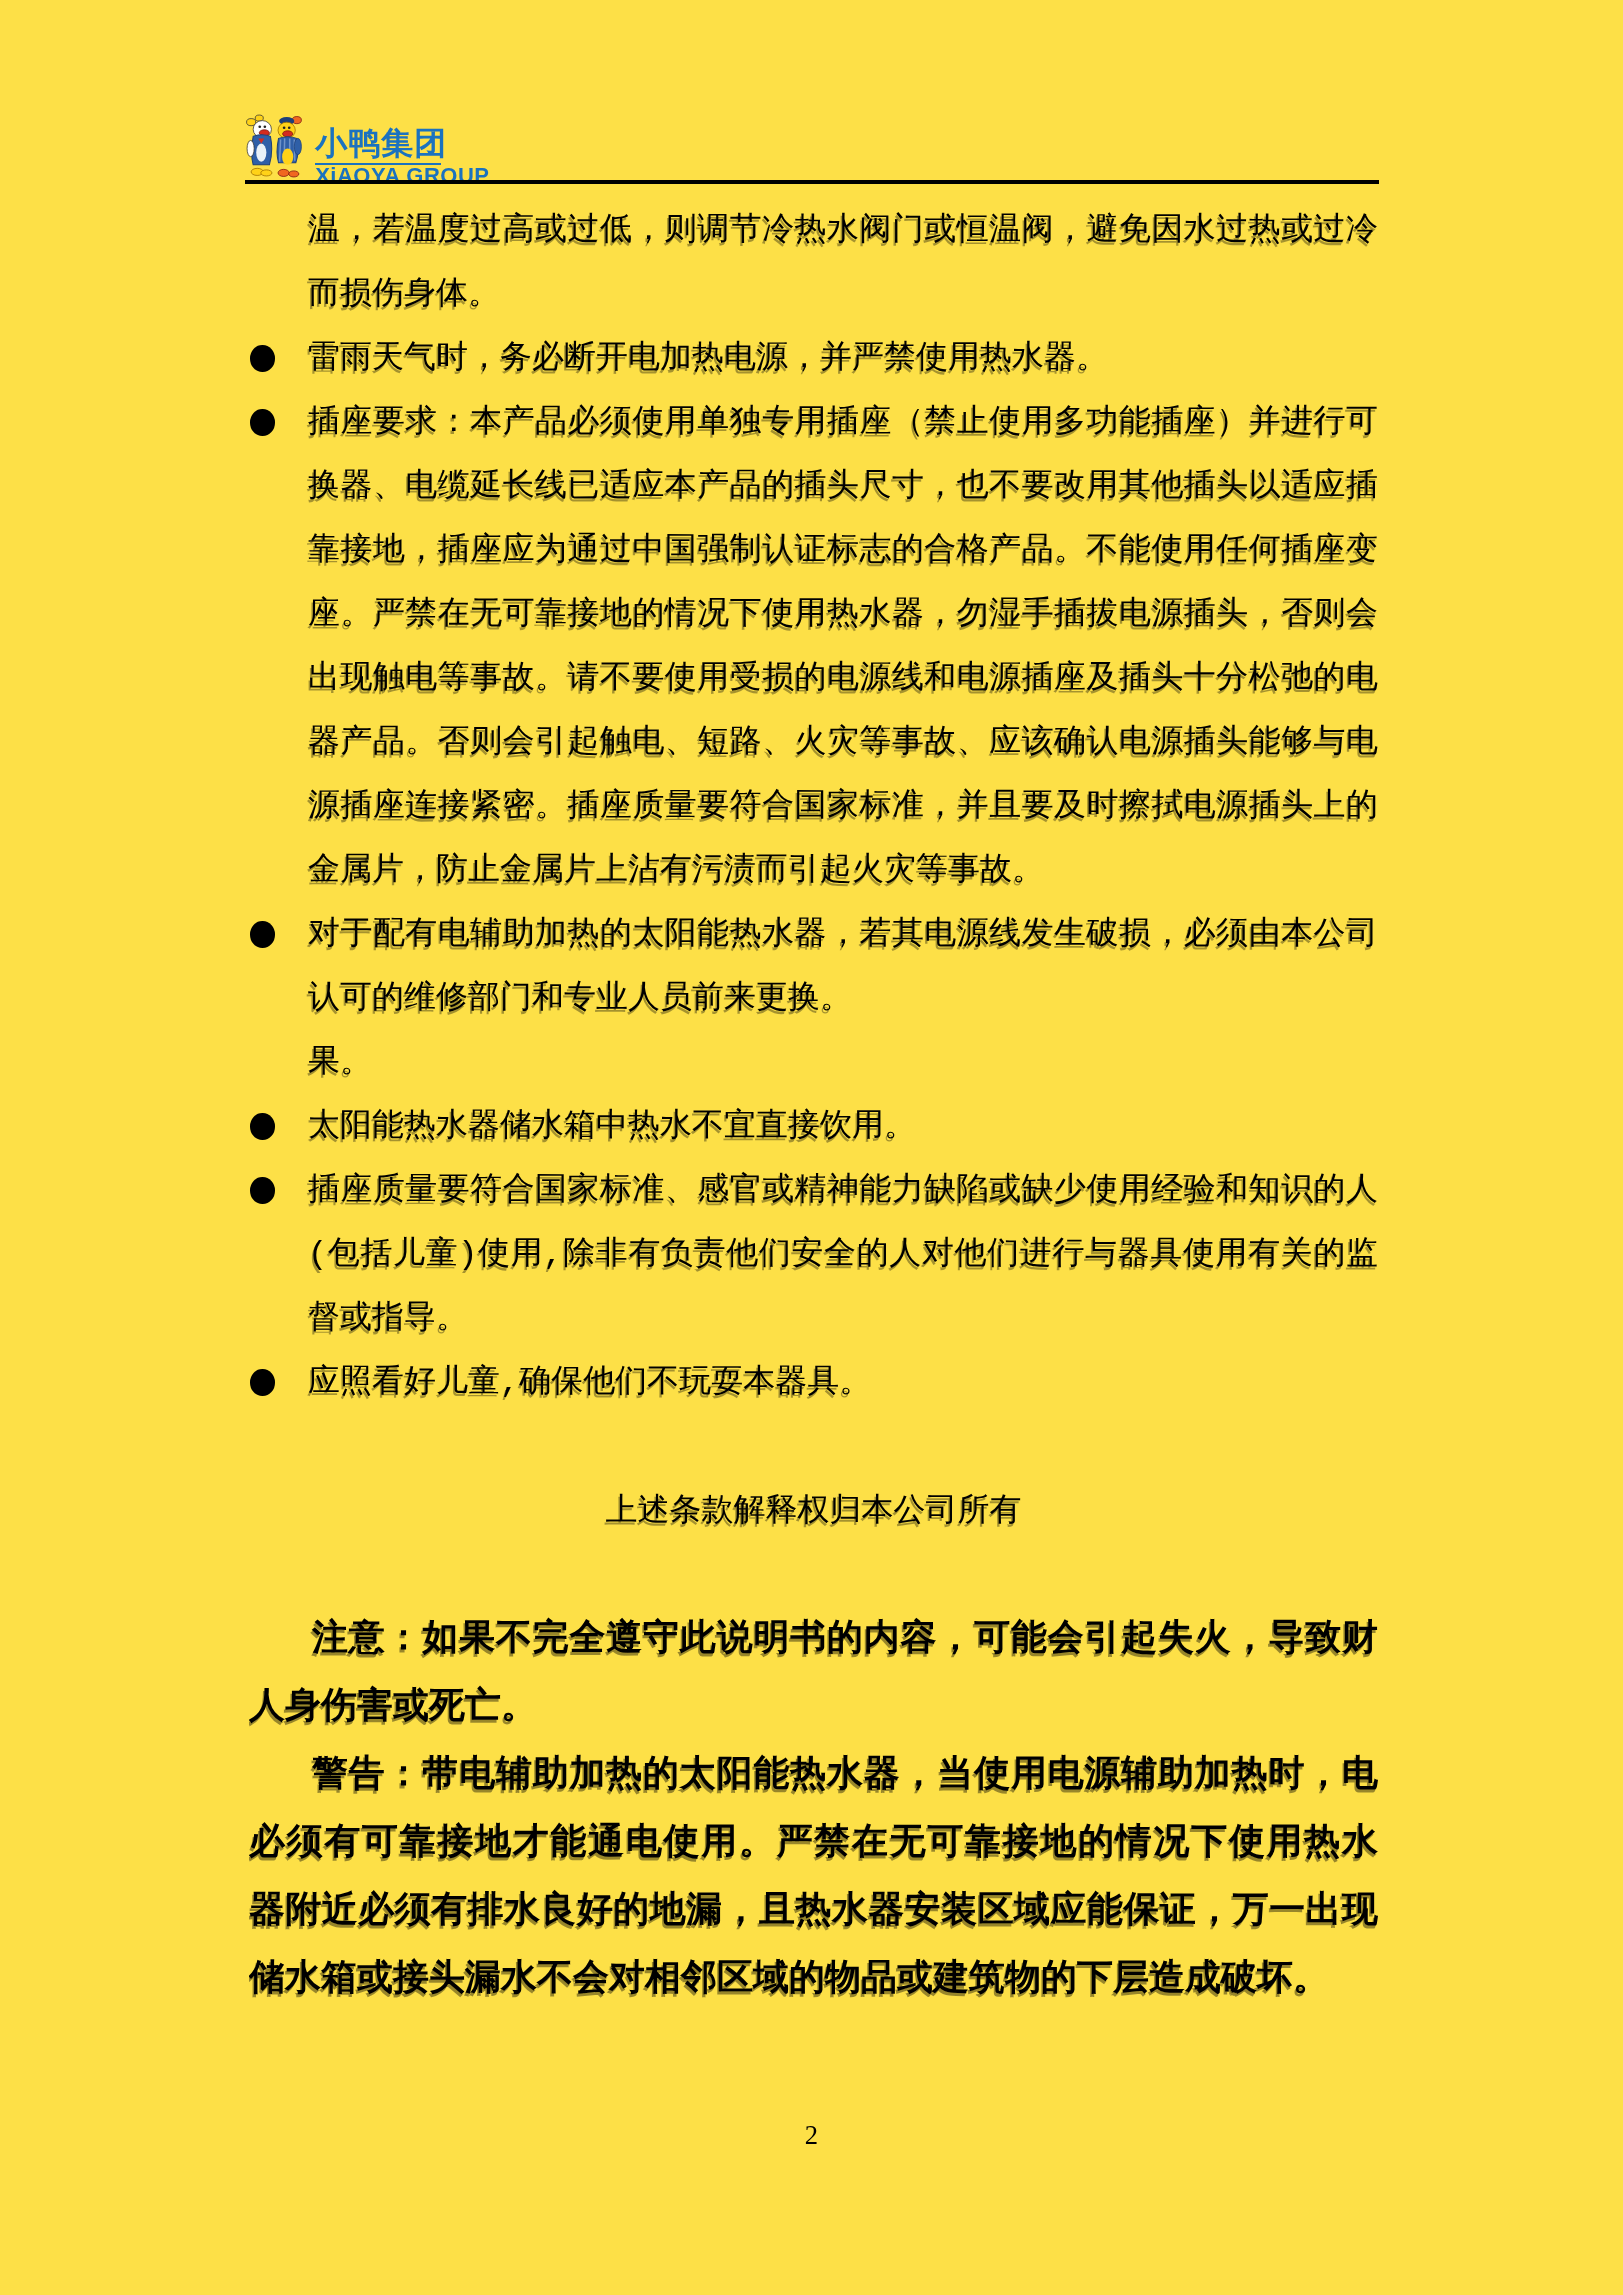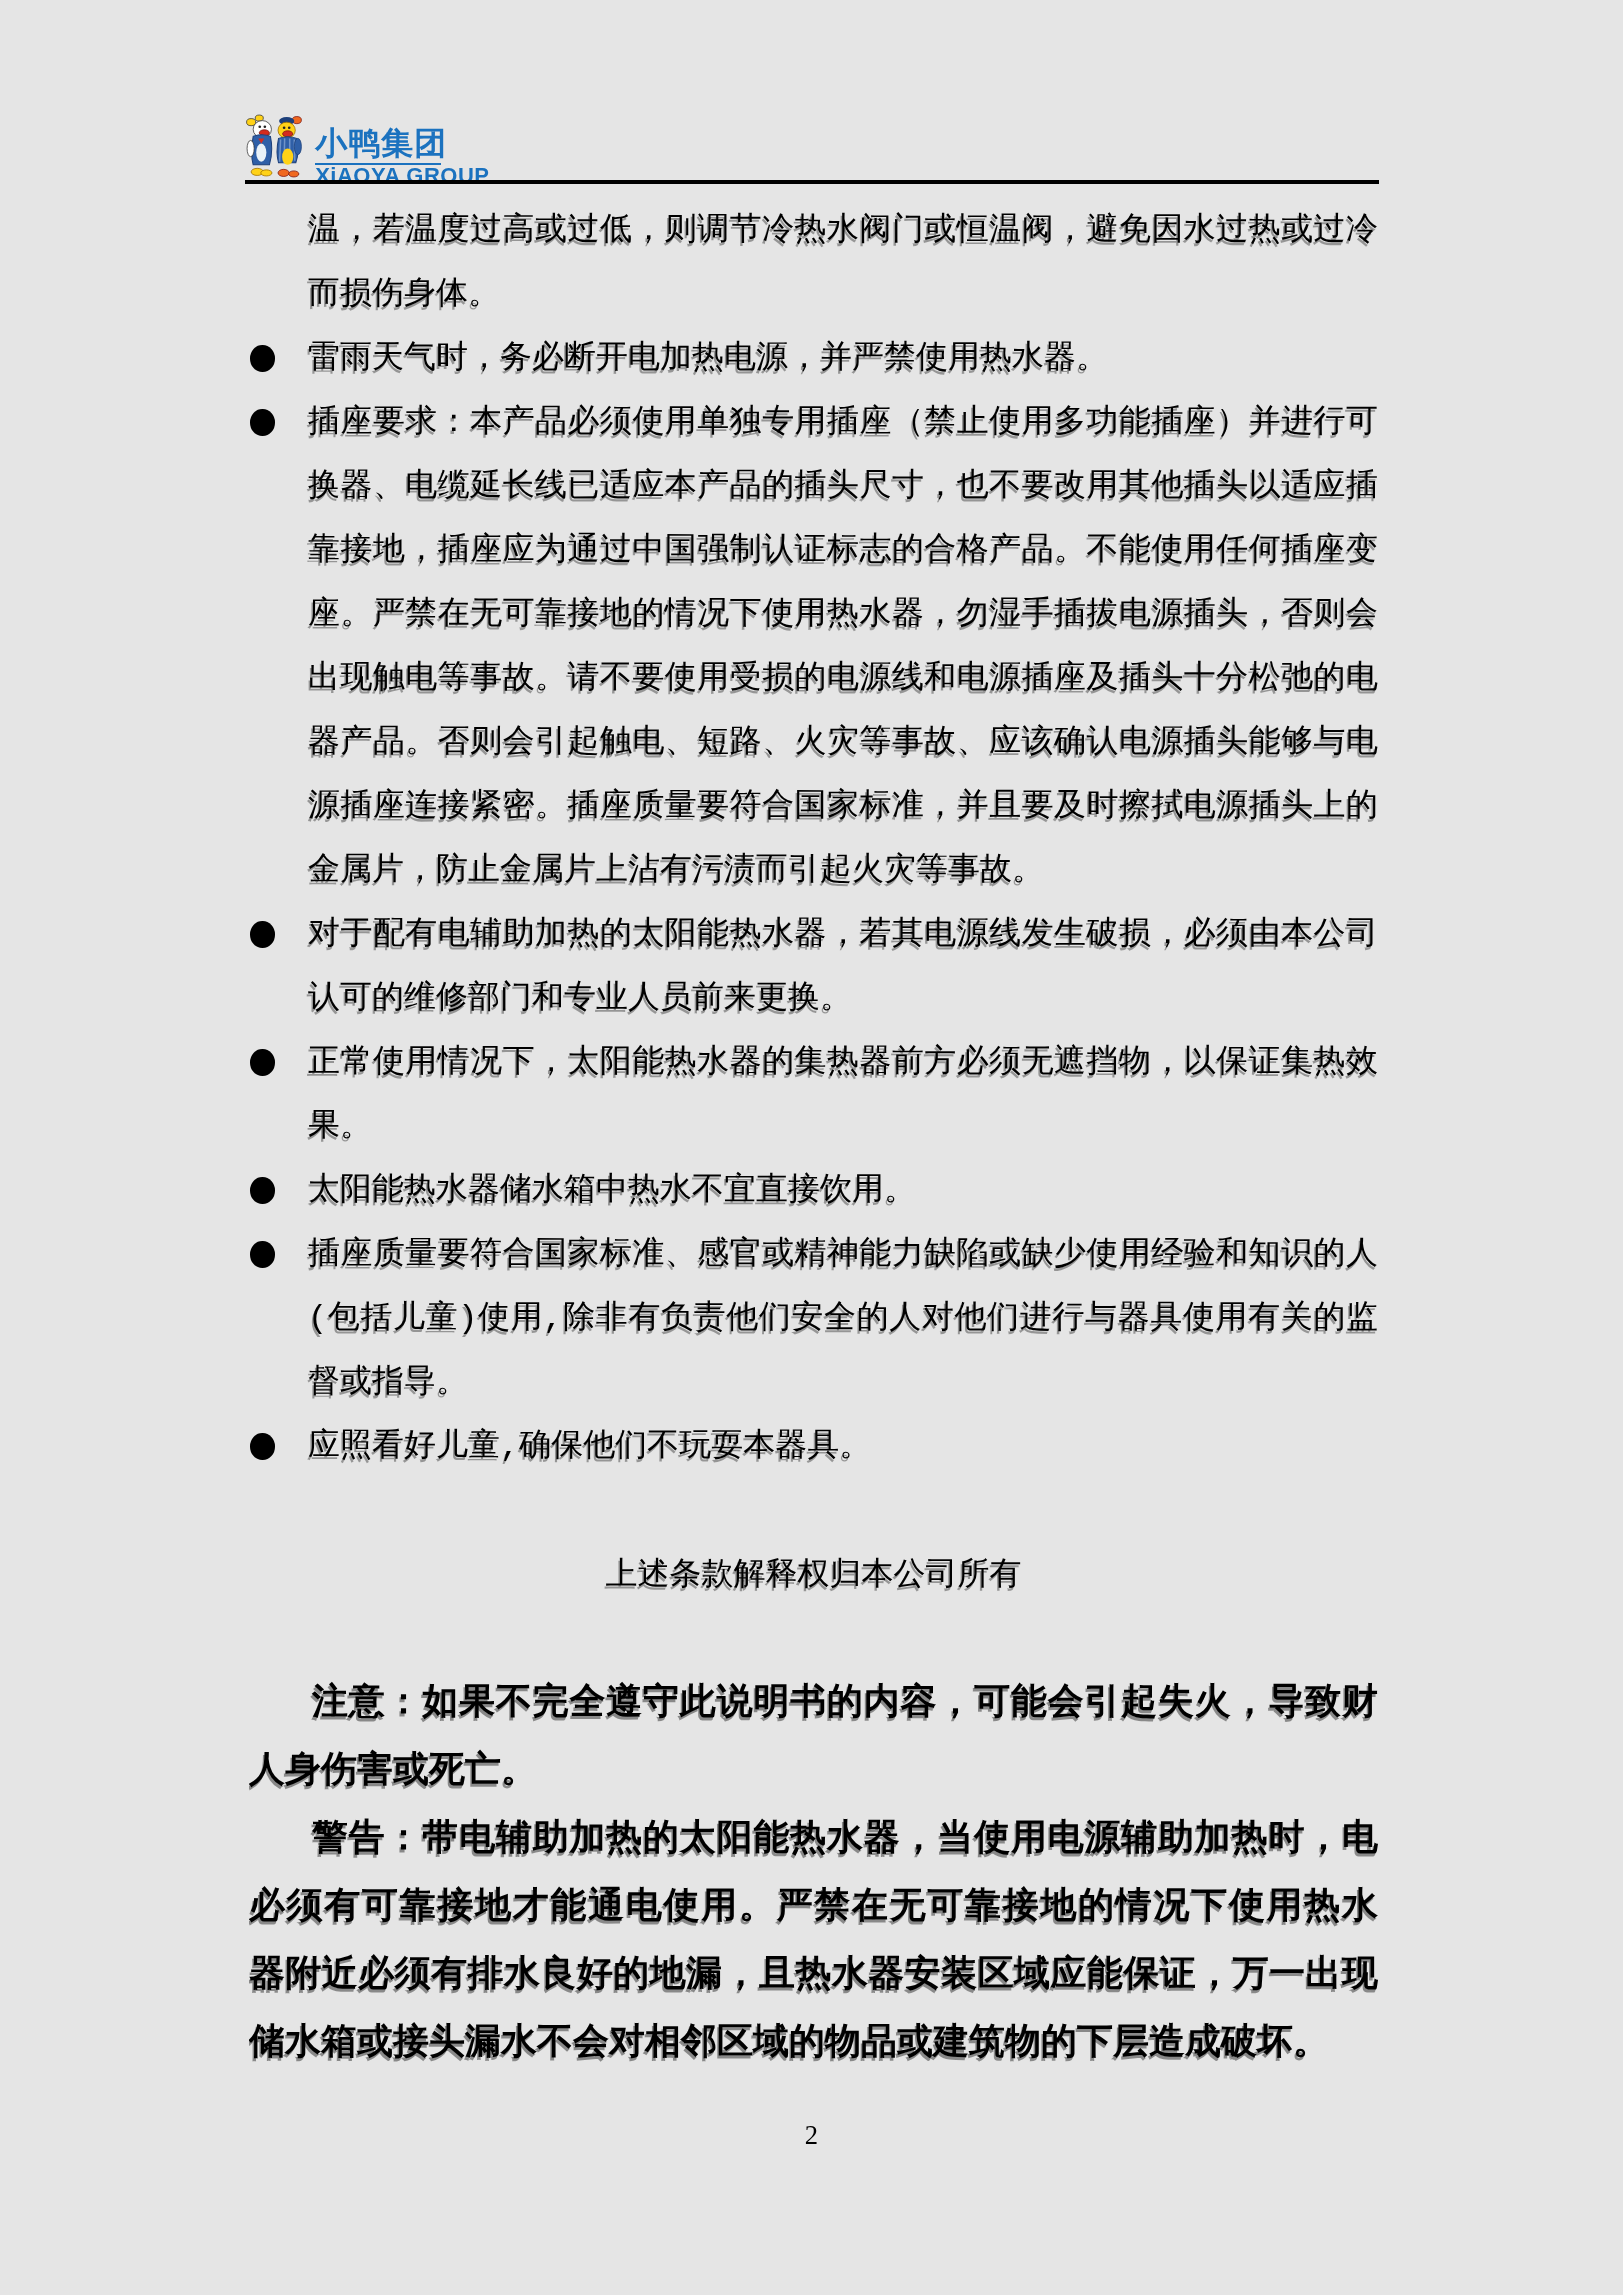--- a/index.html
+++ b/index.html
@@ -1,19 +1,19 @@
 <!DOCTYPE html>
 <html lang="zh" style="font-size:8.2px"><head>
 <meta charset="utf-8">
 <style>
   html,body{margin:0;padding:0;background:#ffffff;}
   .page{
     position:relative;
     width:1623px;height:2295px;
-    background:#e5e5e5;
+    background:#fde047;
     font-family:"Liberation Serif","DejaVu Serif",serif;
     color:#000;
     overflow:hidden;
   }
 
   
   .logo{position:absolute;left:244px;top:113px;display:flex;align-items:flex-start;}
   .mascot{width:63px;height:66px;display:block;}
   .logo-text{margin-left:8.2px;margin-top:14.3px;}
   .logo-cn{
@@ -117,21 +117,20 @@
     <div class="ln ind just"><span>靠接地，插座应为通过中国强制认证标志的合格产品。不能使用任何插座变</span></div>
     <div class="ln ind just"><span>座。严禁在无可靠接地的情况下使用热水器，勿湿手插拔电源插头，否则会</span></div>
     <div class="ln ind just"><span>出现触电等事故。请不要使用受损的电源线和电源插座及插头十分松弛的电</span></div>
     <div class="ln ind just"><span>器产品。否则会引起触电、短路、火灾等事故、应该确认电源插头能够与电</span></div>
     <div class="ln ind just"><span>源插座连接紧密。插座质量要符合国家标准，并且要及时擦拭电源插头上的</span></div>
     <div class="ln ind"><span>金属片，防止金属片上沾有污渍而引起火灾等事故。</span></div>
 
     <div class="ln ind just"><span class="bullet"></span><span>对于配有电辅助加热的太阳能热水器，若其电源线发生破损，必须由本公司</span></div>
     <div class="ln ind"><span>认可的维修部门和专业人员前来更换。</span></div>
 
-    <div class="ln ind just"><span class="bullet"></span><span>正常使用情况下，太阳能热水器的集热器前方必须无遮挡物，以保证集热效</span></div>
     <div class="ln ind"><span>果。</span></div>
 
     <div class="ln ind"><span class="bullet"></span><span>太阳能热水器储水箱中热水不宜直接饮用。</span></div>
 
     <div class="ln ind just"><span class="bullet"></span><span>插座质量要符合国家标准、感官或精神能力缺陷或缺少使用经验和知识的人</span></div>
     <div class="ln ind just"><span>(包括儿童)使用,除非有负责他们安全的人对他们进行与器具使用有关的监</span></div>
     <div class="ln ind"><span>督或指导。</span></div>
 
     <div class="ln ind"><span class="bullet"></span><span>应照看好儿童,确保他们不玩耍本器具。</span></div>
 

